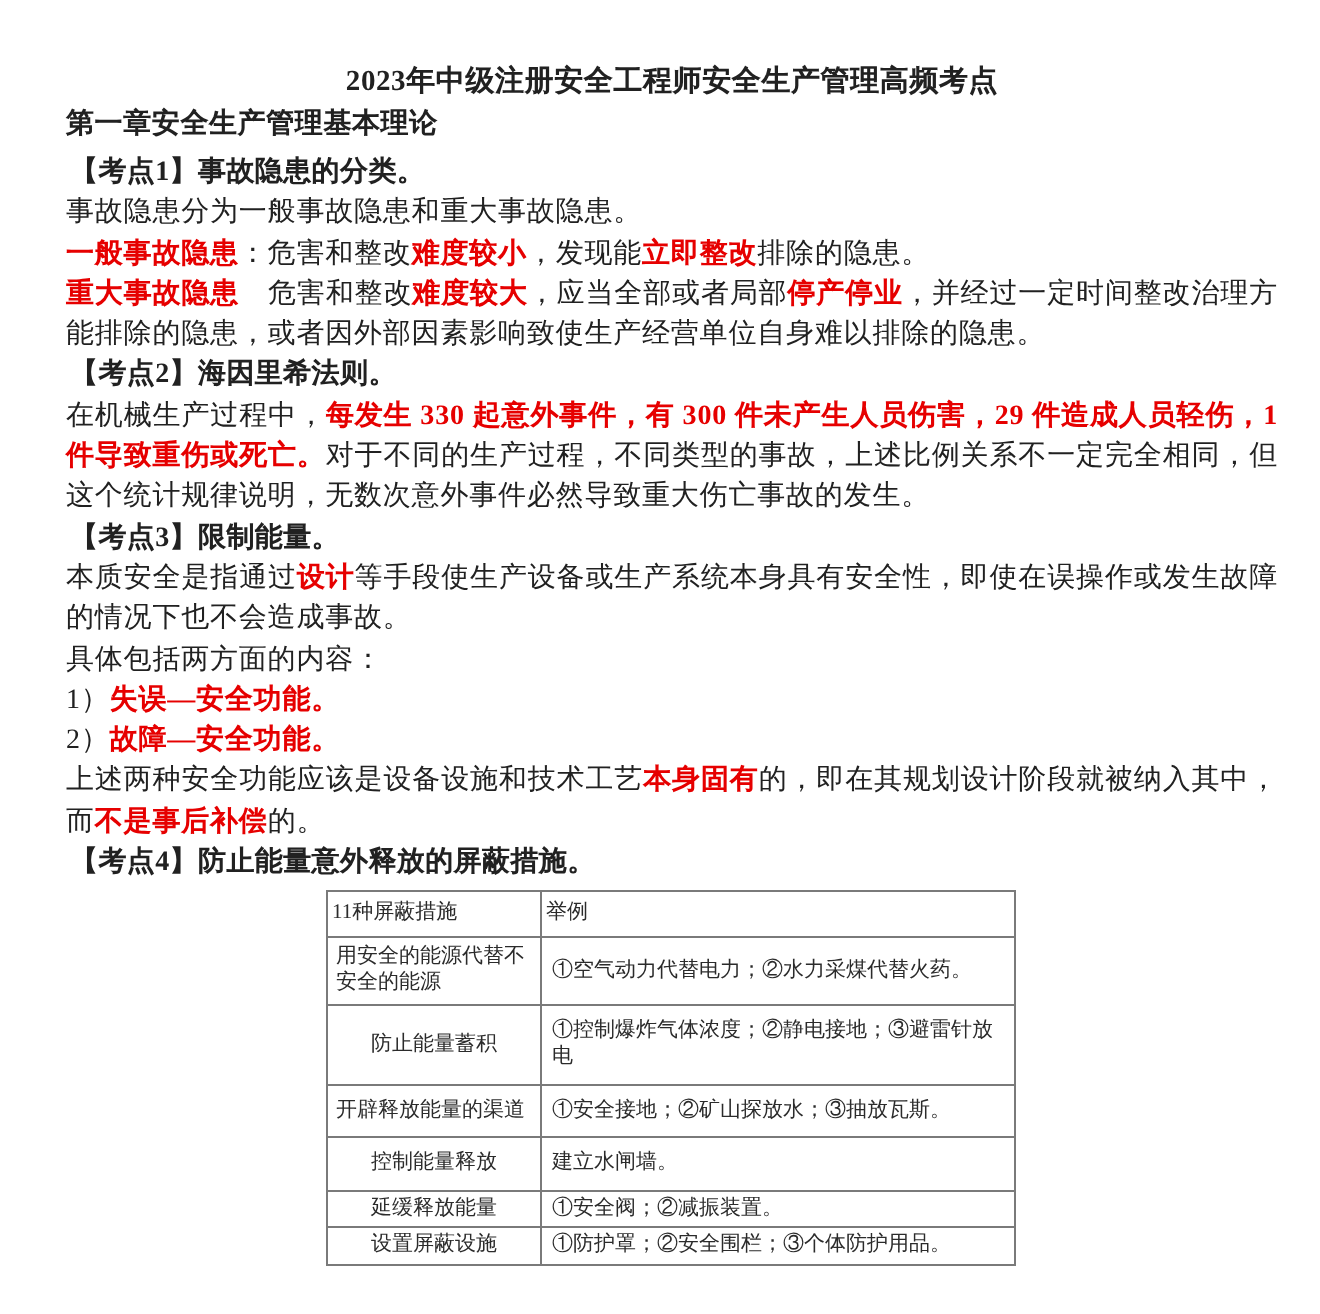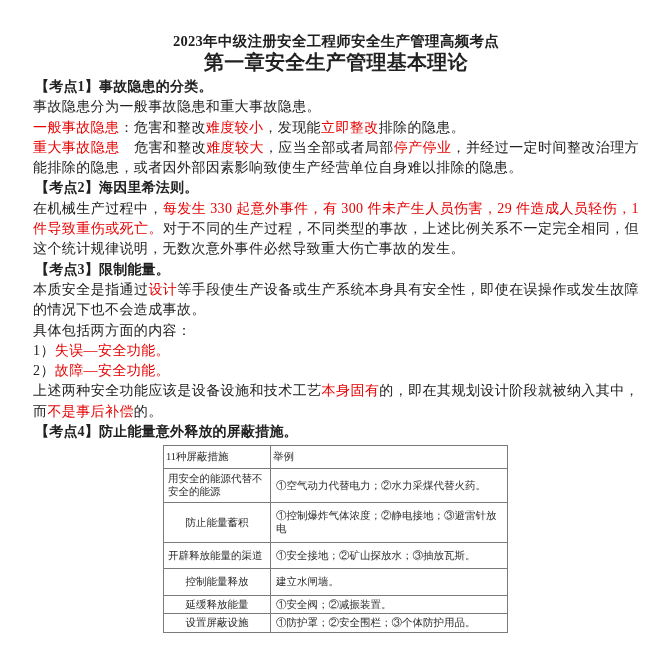--- a/index.html
+++ b/index.html
@@ -21,39 +21,39 @@
     overflow:hidden;
   }
   .doc-title{
     text-align:center;
     font-weight:bold;
     font-size:14.5px;
     line-height:22px;
     letter-spacing:0.3px;
   }
   .doc-subtitle{
-    text-align:center;
+    text-align:left;
     font-weight:bold;
-    font-size:20px;
+    font-size:14px;
     line-height:21px;
     letter-spacing:0.3px;
   }
   .content{margin-top:4px;}
   .para{
     font-size:14px;
     line-height:20.3px;
     letter-spacing:0.4px;
     text-align:justify;
   }
   .para.heading{
     font-weight:bold;
     padding-left:2px;
     letter-spacing:0.2px;
   }
-  .seg.red-bold{color:var(--accent);font-weight:normal;}
+  .seg.red-bold{color:var(--accent);font-weight:bold;}
   .seg.bold{font-weight:bold;}
   .shield-table{
     border-collapse:collapse;
     margin-left:130px;
     margin-top:3px;
     width:345px;
     table-layout:fixed;
     font-size:10.5px;
     line-height:13.5px;
     letter-spacing:0;

